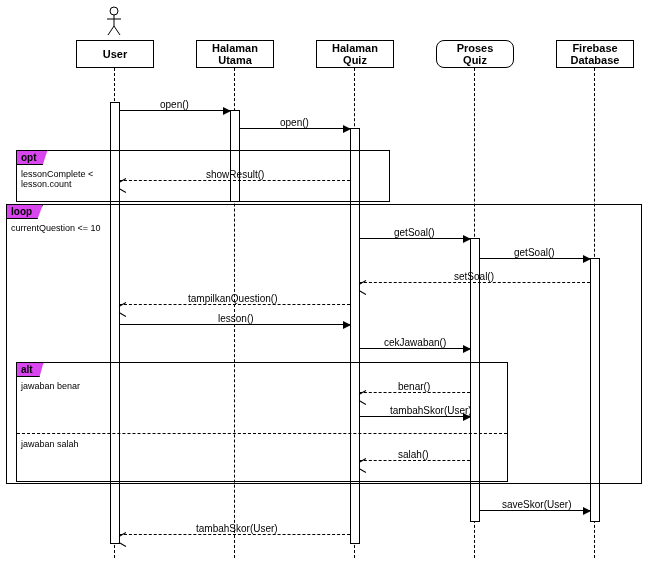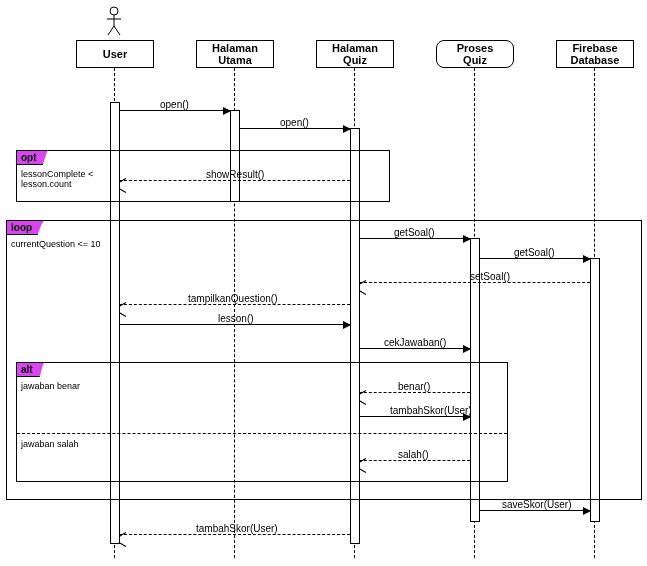--- a/index.html
+++ b/index.html
@@ -142,21 +142,21 @@
   <div class="activation" style="left:350px; top:128px; height:414px;"></div>
   <div class="activation" style="left:470px; top:238px; height:282px;"></div>
   <div class="activation" style="left:590px; top:258px; height:262px;"></div>
 
   <div class="frag" style="left:16px; top:150px; width:372px; height:50px;">
     <div class="tag">opt</div>
     <div class="guard" style="left:4px; top:18px; white-space:pre-line;">lessonComplete &lt;
 lesson.count</div>
   </div>
 
-  <div class="frag" style="left:6px; top:220px; width:634px; height:278px;">
+  <div class="frag" style="left:6px; top:204px; width:634px; height:278px;">
     <div class="tag">loop</div>
     <div class="guard" style="left:4px; top:18px;">currentQuestion &lt;= 10</div>
   </div>
 
   <div class="frag" style="left:16px; top:362px; width:490px; height:118px;">
     <div class="tag">alt</div>
     <div class="guard" style="left:4px; top:18px;">jawaban benar</div>
     <div class="sep" style="top:70px;"></div>
     <div class="guard" style="left:4px; top:76px;">jawaban salah</div>
   </div>
@@ -182,21 +182,21 @@
   <div class="msg-label" style="left:394px; top:227px;">getSoal()</div>
 
   <div class="arrow solid" style="left:479px; top:258px; width:111px;">
       <div class="head right-solid"></div>
     </div>
   <div class="msg-label" style="left:514px; top:247px;">getSoal()</div>
 
   <div class="arrow dashed" style="left:359px; top:282px; width:231px;">
       <div class="head left-open"></div>
     </div>
-  <div class="msg-label" style="left:470px; top:271px;">setSoal()</div>
+  <div class="msg-label" style="left:454px; top:271px;">setSoal()</div>
 
   <div class="arrow dashed" style="left:119px; top:304px; width:231px;">
       <div class="head left-open"></div>
     </div>
   <div class="msg-label" style="left:188px; top:293px;">tampilkanQuestion()</div>
 
   <div class="arrow solid" style="left:119px; top:324px; width:231px;">
       <div class="head right-solid"></div>
     </div>
   <div class="msg-label" style="left:218px; top:313px;">lesson()</div>

